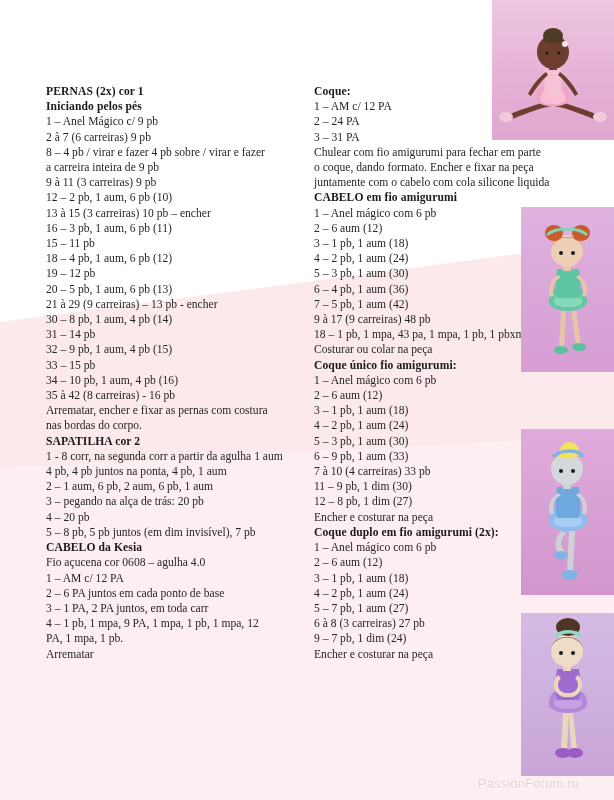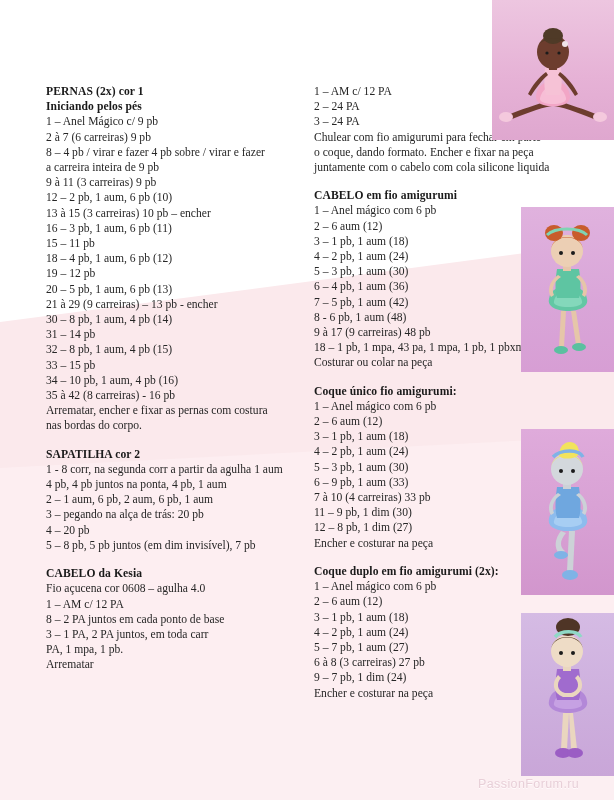--- a/index.html
+++ b/index.html
@@ -68,21 +68,21 @@
     width: 260px;
   }
   .col-right {
     position: absolute;
     left: 314px;
     top: 84px;
     width: 252px;
   }
 
   .sect { margin-bottom: 0; }
-  .sect + .sect { margin-top: 13px; }
+  .sect + .sect { }
 
   h2.sect-title {
     font-family: "Liberation Serif", serif;
     font-weight: bold;
     font-size: 11.6px;
     line-height: 15.2px;
     margin: 0 0 0 0;
     color: #1a1a1a;
     letter-spacing: 0.1px;
   }
@@ -299,21 +299,21 @@
         <p class="line">12 – 2 pb, 1 aum, 6 pb (10)</p>
         <p class="line">13 à 15 (3 carreiras) 10 pb – encher</p>
         <p class="line">16 – 3 pb, 1 aum, 6 pb (11)</p>
         <p class="line">15 – 11 pb</p>
         <p class="line">18 – 4 pb, 1 aum, 6 pb (12)</p>
         <p class="line">19 – 12 pb</p>
         <p class="line">20 – 5 pb, 1 aum, 6 pb (13)</p>
         <p class="line">21 à 29 (9 carreiras) – 13 pb - encher</p>
         <p class="line">30 – 8 pb, 1 aum, 4 pb (14)</p>
         <p class="line">31 – 14 pb</p>
-        <p class="line">32 – 8 pb, 1 aum, 4 pb (15)</p>
+        <p class="line">32 – 9 pb, 1 aum, 4 pb (15)</p>
         <p class="line">33 – 15 pb</p>
         <p class="line">34 – 10 pb, 1 aum, 4 pb (16)</p>
         <p class="line">35 à 42 (8 carreiras) - 16 pb</p>
         <p class="line">Arrematar, encher e fixar as pernas com costura</p>
         <p class="line">nas bordas do corpo.</p>
       </div>
 
       <div class="sect">
         <h2 class="sect-title">SAPATILHA cor 2</h2>
         <p class="line">1 - 8 corr, na segunda corr a partir da agulha 1 aum</p>
@@ -321,49 +321,50 @@
         <p class="line">2 – 1 aum, 6 pb, 2 aum, 6 pb, 1 aum</p>
         <p class="line">3 – pegando na alça de trás: 20 pb</p>
         <p class="line">4 – 20 pb</p>
         <p class="line">5 – 8 pb, 5 pb juntos (em dim invisível), 7 pb</p>
       </div>
 
       <div class="sect">
         <h2 class="sect-title">CABELO da Kesia</h2>
         <p class="line">Fio açucena cor 0608 – agulha 4.0</p>
         <p class="line">1 – AM c/ 12 PA</p>
-        <p class="line">8 – 2 PA juntos em cada ponto de base</p>
+        <p class="line">2 – 6 PA juntos em cada ponto de base</p>
         <p class="line">3 – 1 PA, 2 PA juntos, em toda carr</p>
+        <p class="line">4 – 1 pb, 1 mpa, 9 PA, 1 mpa, 1 pb, 1 mpa, 12</p>
         <p class="line">PA, 1 mpa, 1 pb.</p>
         <p class="line">Arrematar</p>
       </div>
 
     </div>
 
     <div class="col-right">
 
       <div class="sect">
+        <h2 class="sect-title">Coque:</h2>
         <p class="line">1 – AM c/ 12 PA</p>
         <p class="line">2 – 24 PA</p>
-        <p class="line">3 – 24 PA</p>
+        <p class="line">3 – 31 PA</p>
         <p class="line">Chulear com fio amigurumi para fechar em parte</p>
         <p class="line">o coque, dando formato. Encher e fixar na peça</p>
         <p class="line">juntamente com o cabelo com cola silicone liquida</p>
       </div>
 
       <div class="sect">
         <h2 class="sect-title">CABELO em fio amigurumi</h2>
         <p class="line">1 – Anel mágico com 6 pb</p>
         <p class="line">2 – 6 aum (12)</p>
         <p class="line">3 – 1 pb, 1 aum (18)</p>
         <p class="line">4 – 2 pb, 1 aum (24)</p>
         <p class="line">5 – 3 pb, 1 aum (30)</p>
         <p class="line">6 – 4 pb, 1 aum (36)</p>
         <p class="line">7 – 5 pb, 1 aum (42)</p>
-        <p class="line">8 - 6 pb, 1 aum (48)</p>
         <p class="line">9 à 17 (9 carreiras) 48 pb</p>
         <p class="line">18 – 1 pb, 1 mpa, 43 pa, 1 mpa, 1 pb, 1 pbxmo</p>
         <p class="line">Costurar ou colar na peça</p>
       </div>
 
       <div class="sect">
         <h2 class="sect-title">Coque único fio amigurumi:</h2>
         <p class="line">1 – Anel mágico com 6 pb</p>
         <p class="line">2 – 6 aum (12)</p>
         <p class="line">3 – 1 pb, 1 aum (18)</p>

